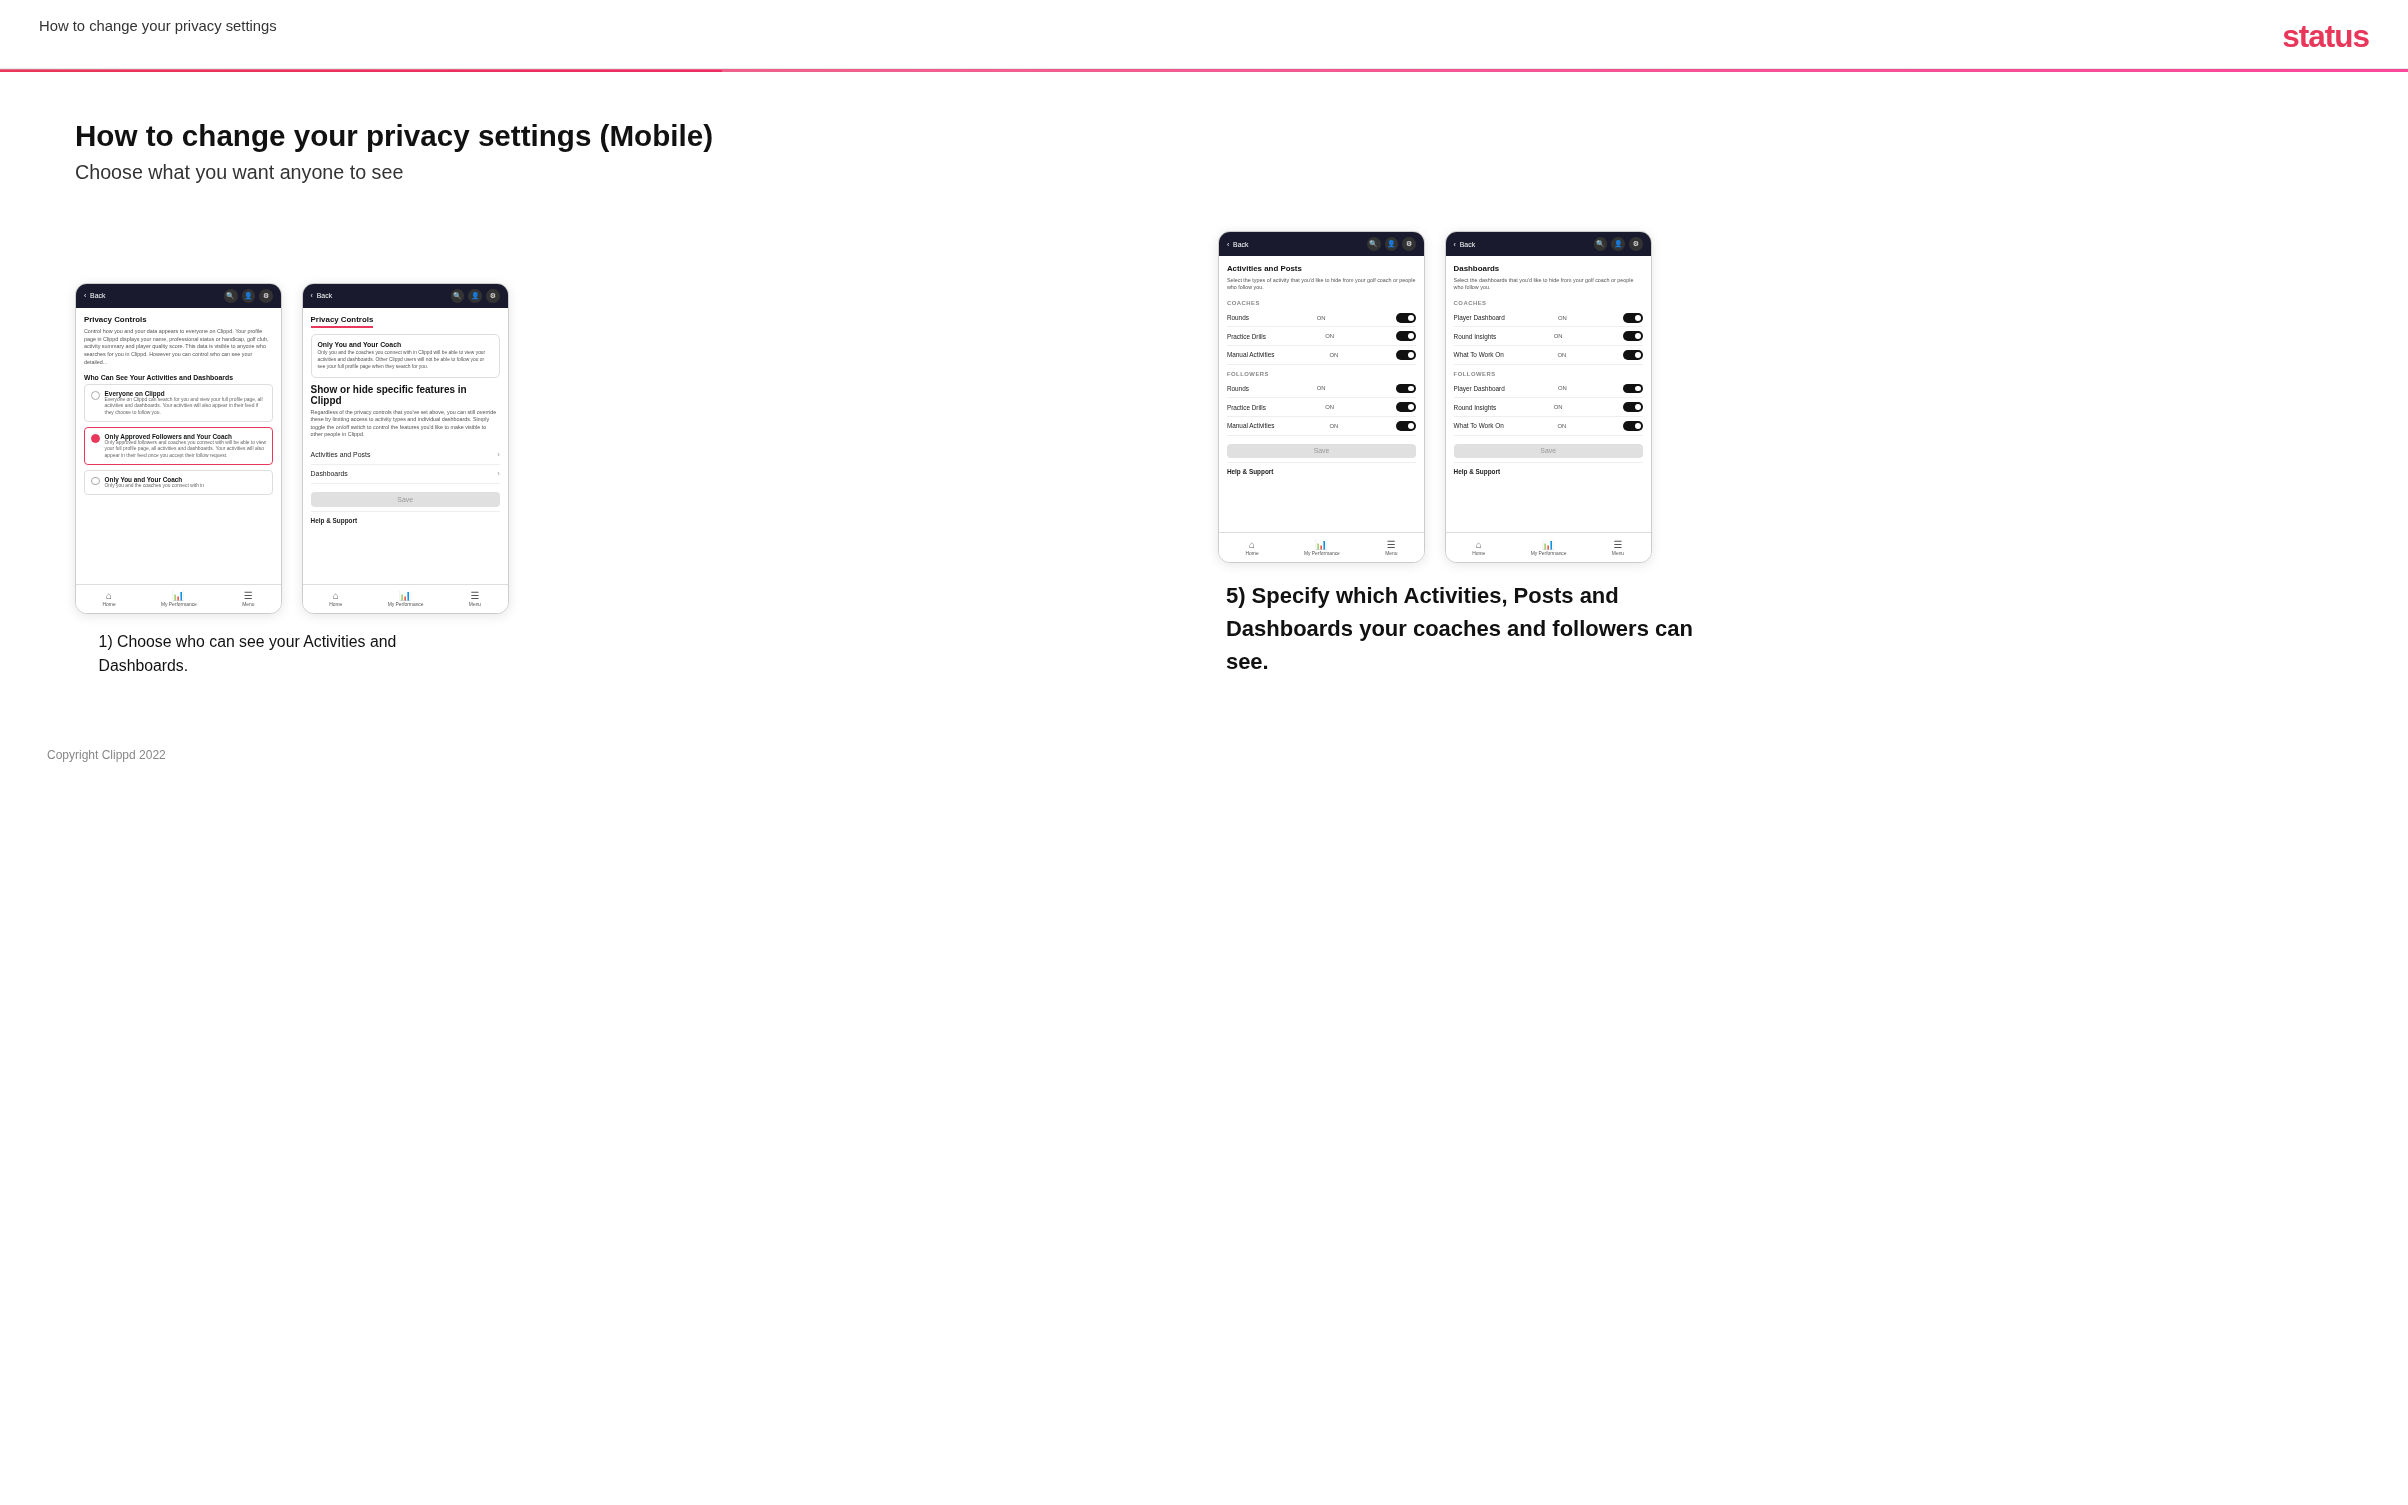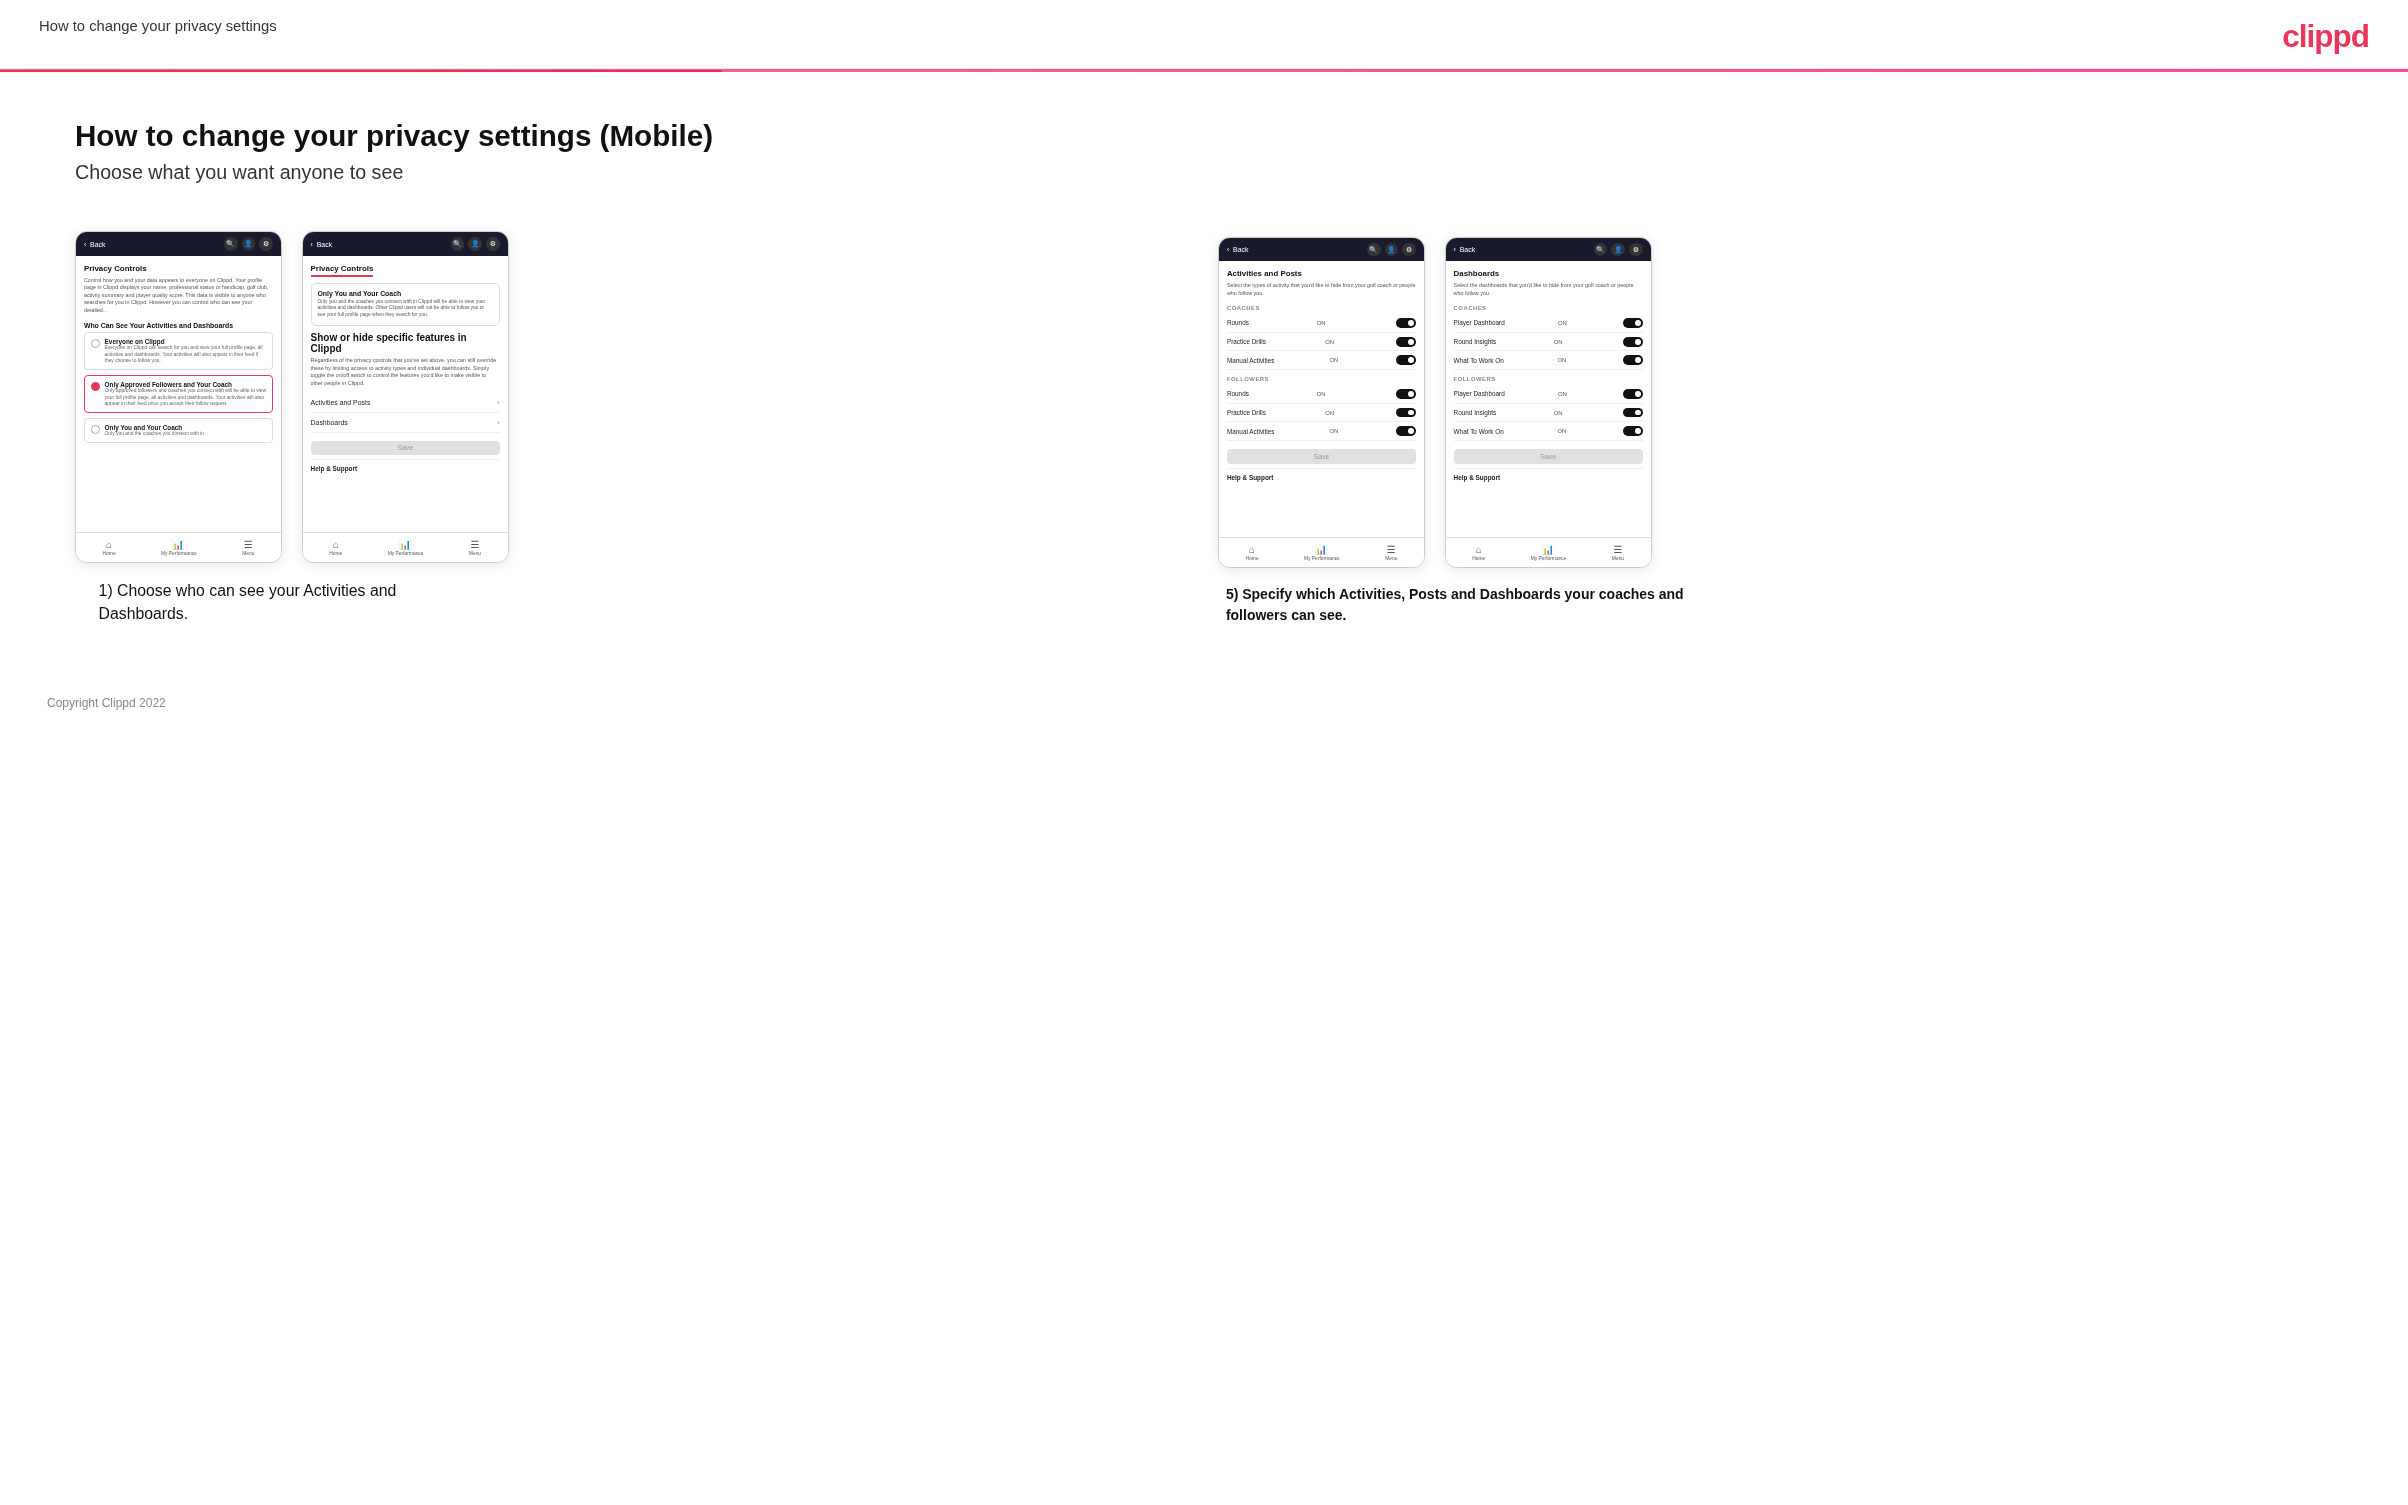--- a/index.html
+++ b/index.html
@@ -123,21 +123,21 @@
       gap: 19.7px;
       align-items: flex-end;
     }
     .screenshot-col { display: flex; flex-direction: column; align-items: flex-start; }
   </style>
 </head>
 <body>
 
 <div class="top-bar">
   <span class="top-bar-title">How to change your privacy settings</span>
-  <span class="clippd-logo">clippd</span>
+  <span class="clippd-logo">status</span>
 </div>
 <div class="header-rule"></div>
 
 <div class="main-content">
   <h1 class="page-heading">How to change your privacy settings (Mobile)</h1>
   <p class="page-subheading">Choose what you want anyone to see</p>
 
   <div style="display: grid; grid-template-columns: 1fr 1fr; gap: 0px; align-items: end;">
 
     <div>
@@ -419,21 +419,21 @@
                 <span class="nav-icon">☰</span>
                 <span class="nav-item-label">Menu</span>
               </div>
             </div>
           </div>
         </div>
 
       </div>
 
       <div style="padding-left: 7.9px; margin-top: 15.8px;">
-        <div style="font-size: 14px; font-weight: 700; color: #111; line-height: 1.5; max-width: 493px;">5) Specify which Activities, Posts and Dashboards your  coaches and followers can see.</div>
+        <div style="font-size: 22px; font-weight: 700; color: #111; line-height: 1.5; max-width: 493px;">5) Specify which Activities, Posts and Dashboards your  coaches and followers can see.</div>
       </div>
     </div>
 
   </div>
 </div>
 
 <div class="copyright">Copyright Clippd 2022</div>
 
 
 </body></html>

